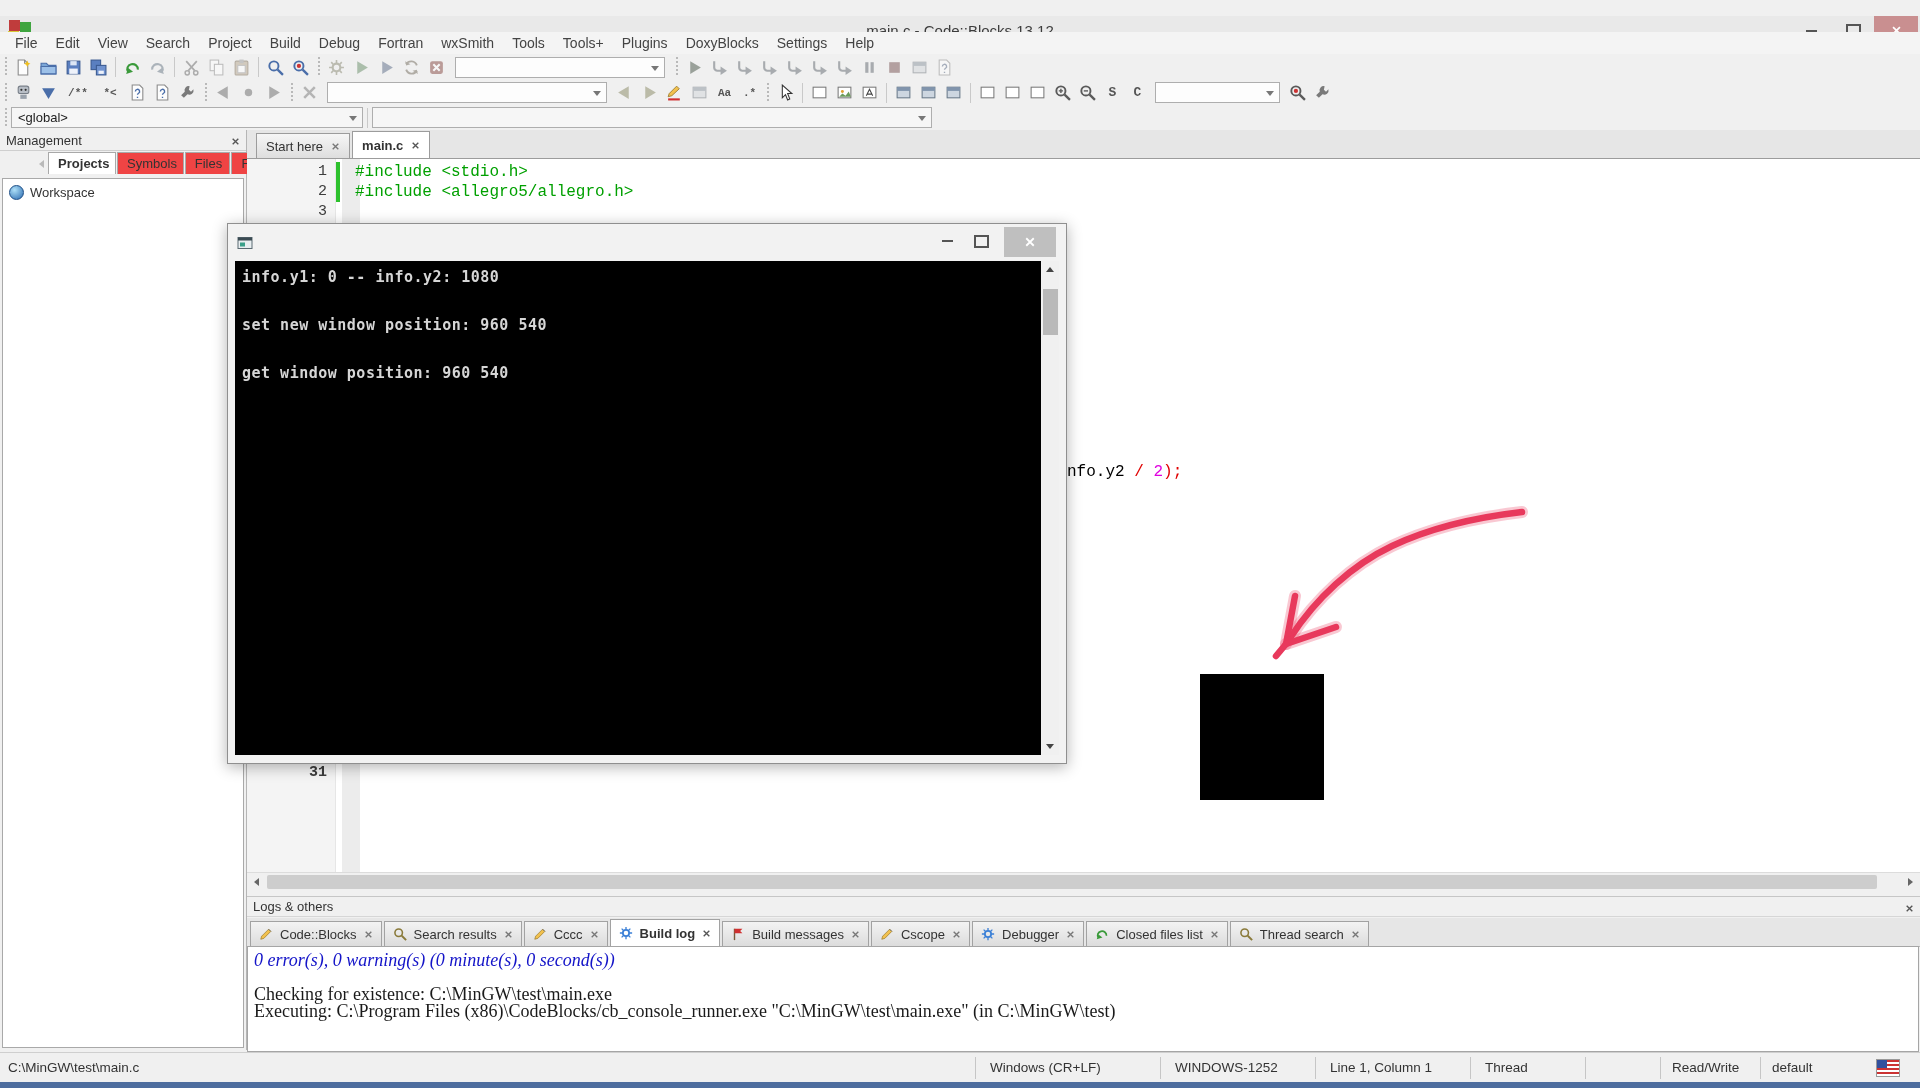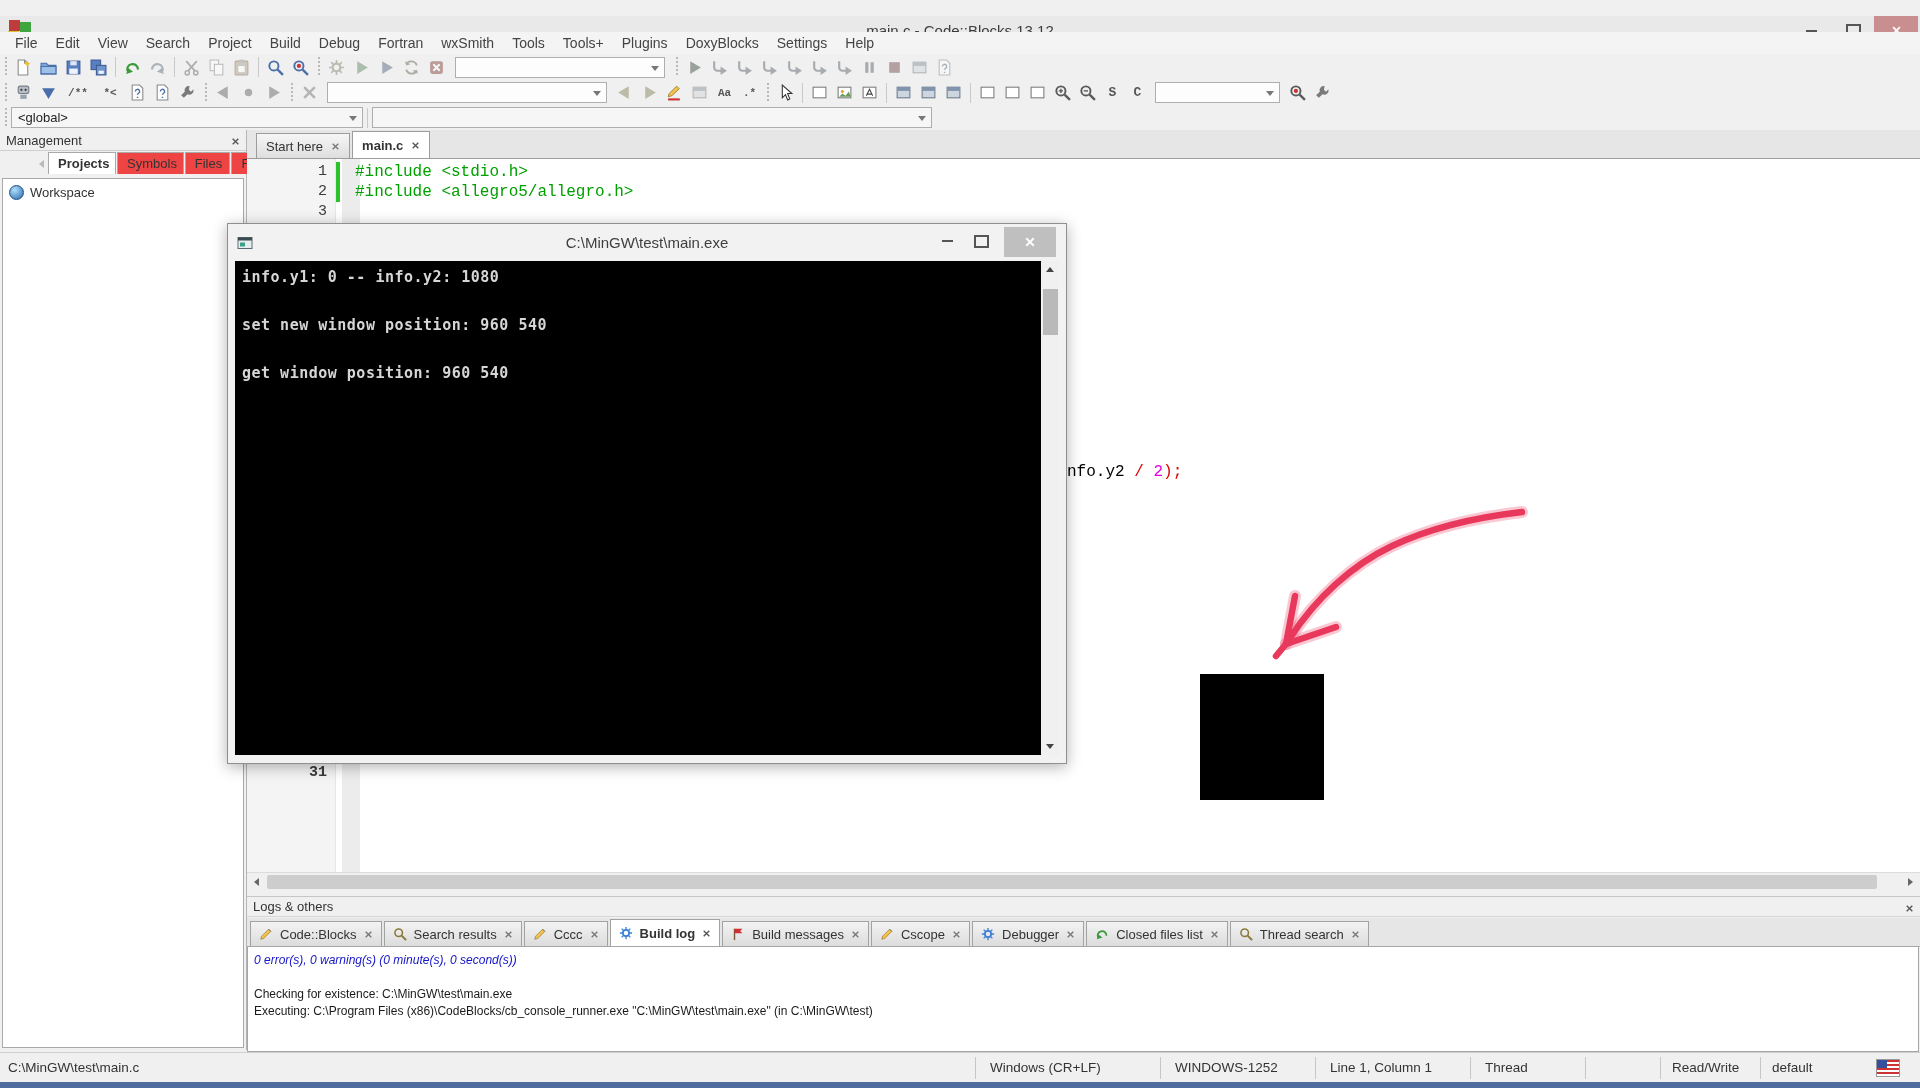--- a/index.html
+++ b/index.html
@@ -65,21 +65,21 @@
   .con-thumb{position:absolute;left:1px;top:28px;width:15px;height:46px;background:#b9b9b9;}
   .conbtn{width:30px;height:26px;display:flex;align-items:center;justify-content:center;}
   .con-close{width:52px;height:30px;background:#bfbfbf;display:flex;align-items:center;justify-content:center;}
   
   .logshead{position:absolute;left:247px;top:896px;width:1673px;height:21px;background:#f0f0f0;border-top:1px solid #c6c6c6;border-bottom:1px solid #d6d6d6;font-size:13px;display:flex;align-items:center;padding-left:6px;box-sizing:border-box;}
   .logstabs{position:absolute;left:247px;top:918px;width:1673px;height:28px;background:#e6e6e6;display:flex;align-items:flex-end;padding-left:3px;border-bottom:1px solid #b9b9b9;}
   .ltab{height:24px;display:flex;align-items:center;gap:7px;padding:0 8px;border:1px solid #a2a2a2;border-bottom:none;background:linear-gradient(#f3f3f3,#dcdcdc);font-size:13px;margin-right:2px;white-space:nowrap;}
   .ltab.active{background:#fff;height:26px;font-weight:bold;}
   .ltab svg{width:14px;height:14px;}
   .logsbody{position:absolute;left:247px;top:946px;width:1672px;height:106px;background:#fff;border:1px solid #a5a5a5;box-sizing:border-box;overflow:hidden;}
-  .logline{font-family:Liberation Sans, sans-serif;font-size:12px;line-height:17px;color:#1a1a1a;white-space:pre;min-height:17px;}
+  .logline{font-family:Liberation Serif, serif;font-size:18px;line-height:17px;color:#1a1a1a;white-space:pre;min-height:17px;}
   .logline.summary{color:#1414c8;font-style:italic;}
   
   .statusbar{position:absolute;left:0;top:1052px;width:1920px;height:30px;background:#f0f0f0;border-top:1px solid #cfcfcf;font-size:13.5px;color:#333;}
   .stfield{position:absolute;top:7px;white-space:nowrap;}
   .stsep{position:absolute;top:4px;width:1px;height:22px;background:#c6c6c6;}
   .flagbox{position:absolute;top:6px;width:22px;height:16px;border:1px solid #999;background:repeating-linear-gradient(180deg,#cc3333 0 2px,#ffffff 2px 4px);}
   .flagbox i{position:absolute;left:0;top:0;width:10px;height:8px;background:#33519e;}
   .taskstrip{position:absolute;left:0;top:1082px;width:1920px;height:6px;background:#4e6d9e;}
   
   .xsm svg{width:9px;height:9px;}
@@ -773,21 +773,20 @@
       <div class="logline">Checking for existence: C:\MinGW\test\main.exe</div>
       <div class="logline">Executing: C:\Program Files (x86)\CodeBlocks/cb_console_runner.exe "C:\MinGW\test\main.exe" (in C:\MinGW\test)</div>
     </div>
   </div>
 
   <div class="consolewin">
     <div class="con-title">
       <svg style="width:16px;height:16px;margin-left:9px;z-index:2;">
           <use href="#s-conicon"></use>
         </svg>
-      <div class="con-title-text">C:\MinGW\test\main.exe</div>
       <div style="position:absolute;right:104px;top:4px;" class="conbtn">
           <span class="glyph-min"></span>
         </div>
       <div style="position:absolute;right:70px;top:4px;" class="conbtn">
           <span class="glyph-max"></span>
         </div>
       <div style="position:absolute;right:10px;top:3px;" class="con-close">
           <svg style="width:12px;height:12px;color:#fff;">
             <use href="#s-x"></use>
           </svg>

